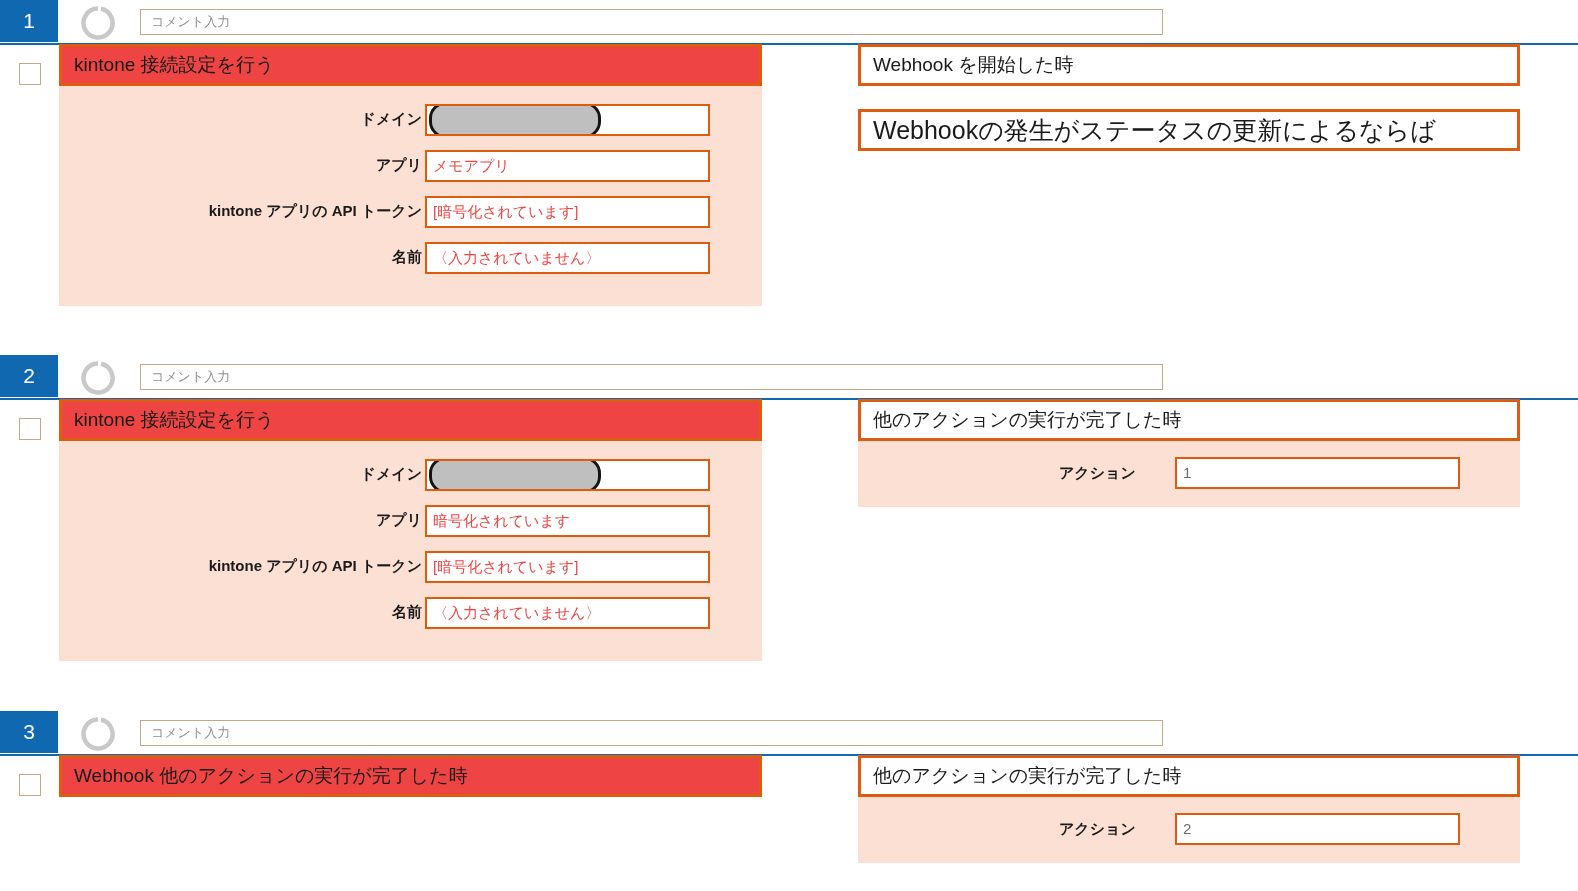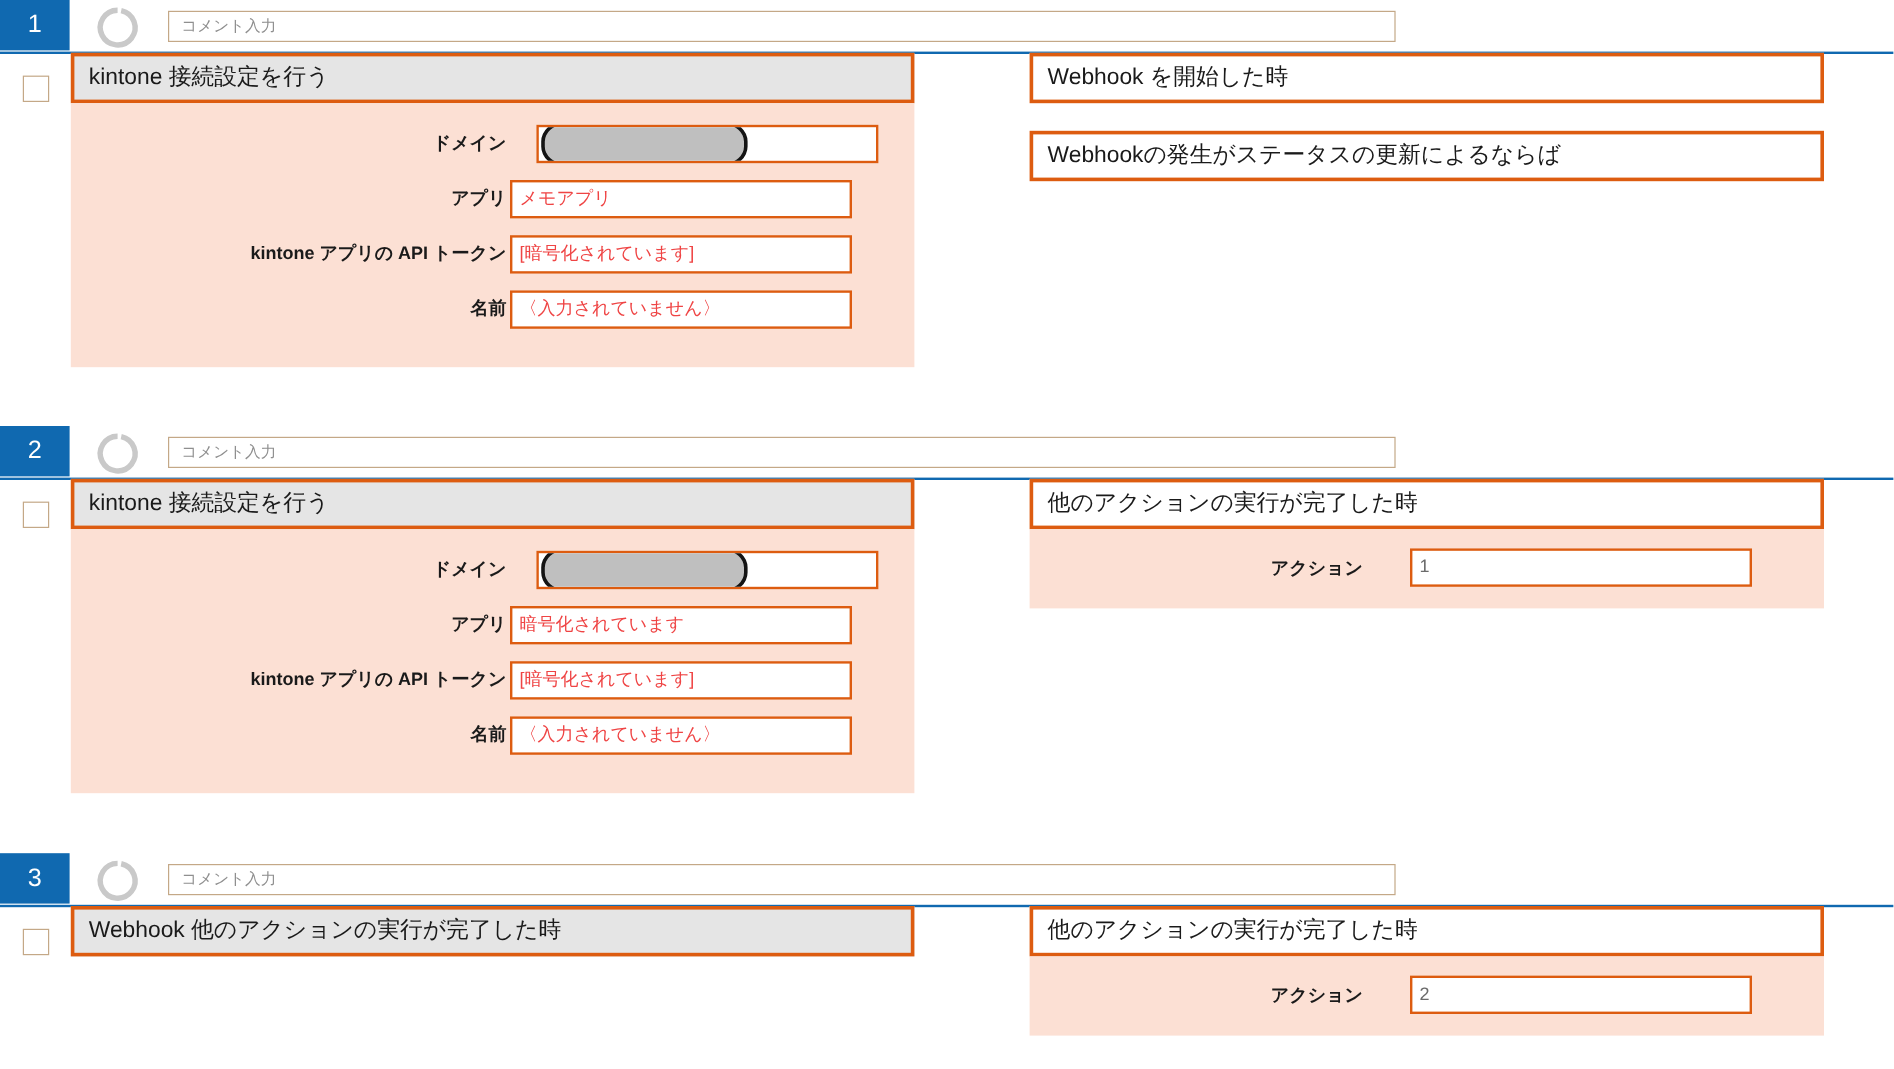--- a/index.html
+++ b/index.html
@@ -99,21 +99,21 @@
   
   .left-col {
     position: absolute;
     left: 59px;
     top: 0px;
     width: 703px;
   }
   .title-box {
     box-sizing: border-box;
     border: 3px solid #dd5c10;
-    background: #e5e5e5;
+    background: #ef4444;
     height: 42px;
     line-height: 36px;
     font-size: 19px;
     padding: 0 12px;
     color: #1a1a1a;
     white-space: nowrap;
     overflow: hidden;
   }
   .param-panel {
     background: #fce0d4;
@@ -145,21 +145,20 @@
     background: #ffffff;
     font-size: 15px;
     line-height: 28px;
     color: #ef4444;
     padding: 0 6px;
     white-space: nowrap;
     overflow: hidden;
   }
   .param-input.domain-input {
     color: #6b6b6b;
-    margin-left: 22px;
   }
   .redaction {
     position: absolute;
     left: 2px;
     top: -5px;
     width: 172px;
     height: 38px;
     background: #bfbfbf;
     border: 3px solid #141414;
     border-radius: 19px / 17px;
@@ -184,21 +183,21 @@
     color: #1a1a1a;
     white-space: nowrap;
     overflow: hidden;
   }
   .cond-box {
     box-sizing: border-box;
     border: 3px solid #dd5c10;
     background: #ffffff;
     height: 42px;
     line-height: 36px;
-    font-size: 19px;
+    font-size: 25px;
     padding: 0 12px;
     color: #1a1a1a;
     margin-top: 23px;
     white-space: nowrap;
     overflow: hidden;
   }
   .trigger-panel {
     background: #fce0d4;
     padding: 16px 0 16px 0;
   }

